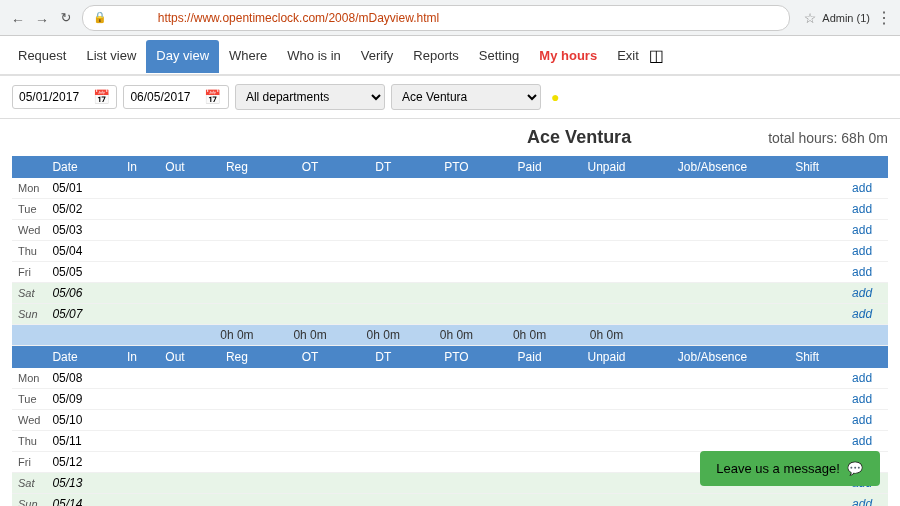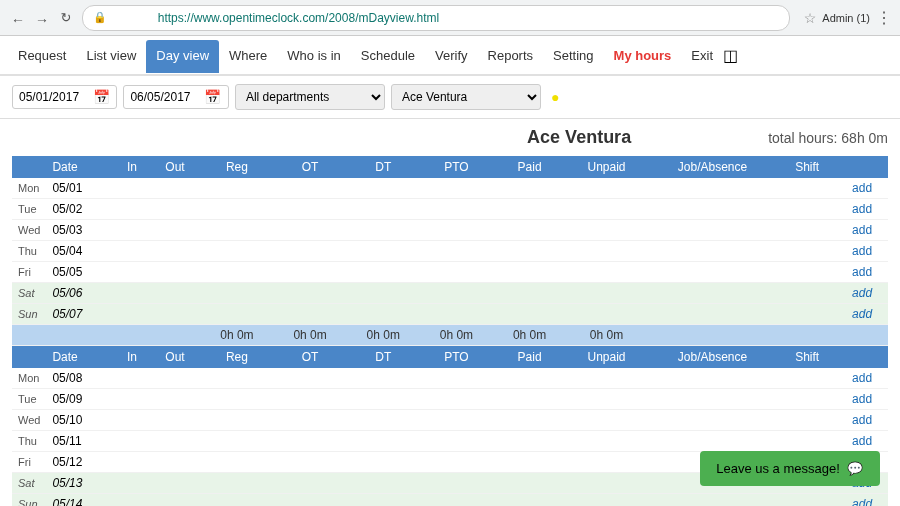--- a/index.html
+++ b/index.html
@@ -32,21 +32,21 @@
       flex: 1;
       display: flex; align-items: center;
       background: #fff;
       border: 1px solid #ccc;
       border-radius: 12px;
       padding: 2px 10px;
       gap: 4px;
       height: 26px;
     }
     .lock-icon { color: #0c0; font-size: 11px; }
-    .url-text { font-size: 12px; color: #0f766e; flex: 1; padding-left: 47px; }
+    .url-text { font-size: 12px; color: #c2410c; flex: 1; padding-left: 47px; }
     .browser-star { font-size: 14px; color: #888; }
     .browser-right { display: flex; align-items: center; gap: 6px; margin-left: 8px; }
     .admin-badge { font-size: 11px; color: #333; }
     .browser-menu-btn { font-size: 16px; color: #555; }
 
     
     .app-nav {
       background: #fff;
       border-bottom: 2px solid #e0e0e0;
       display: flex;
@@ -190,21 +190,20 @@
     <span class="browser-menu-btn">⋮</span>
   </div>
 </div>
 
 <div class="app-nav">
   <span class="nav-item">Request</span>
   <span class="nav-item">List view</span>
   <span class="nav-item active">Day view</span>
   <span class="nav-item">Where</span>
   <span class="nav-item">Who is in</span>
-  <span class="nav-item">Schedule</span>
   <span class="nav-item">Verify</span>
   <span class="nav-item">Reports</span>
   <span class="nav-item">Setting</span>
   <span class="nav-item my-hours">My hours</span>
   <span class="nav-item">Exit</span>
   <span class="nav-icon">◫</span>
 </div>
 
 <div class="toolbar">
   <div class="date-input-wrap">

